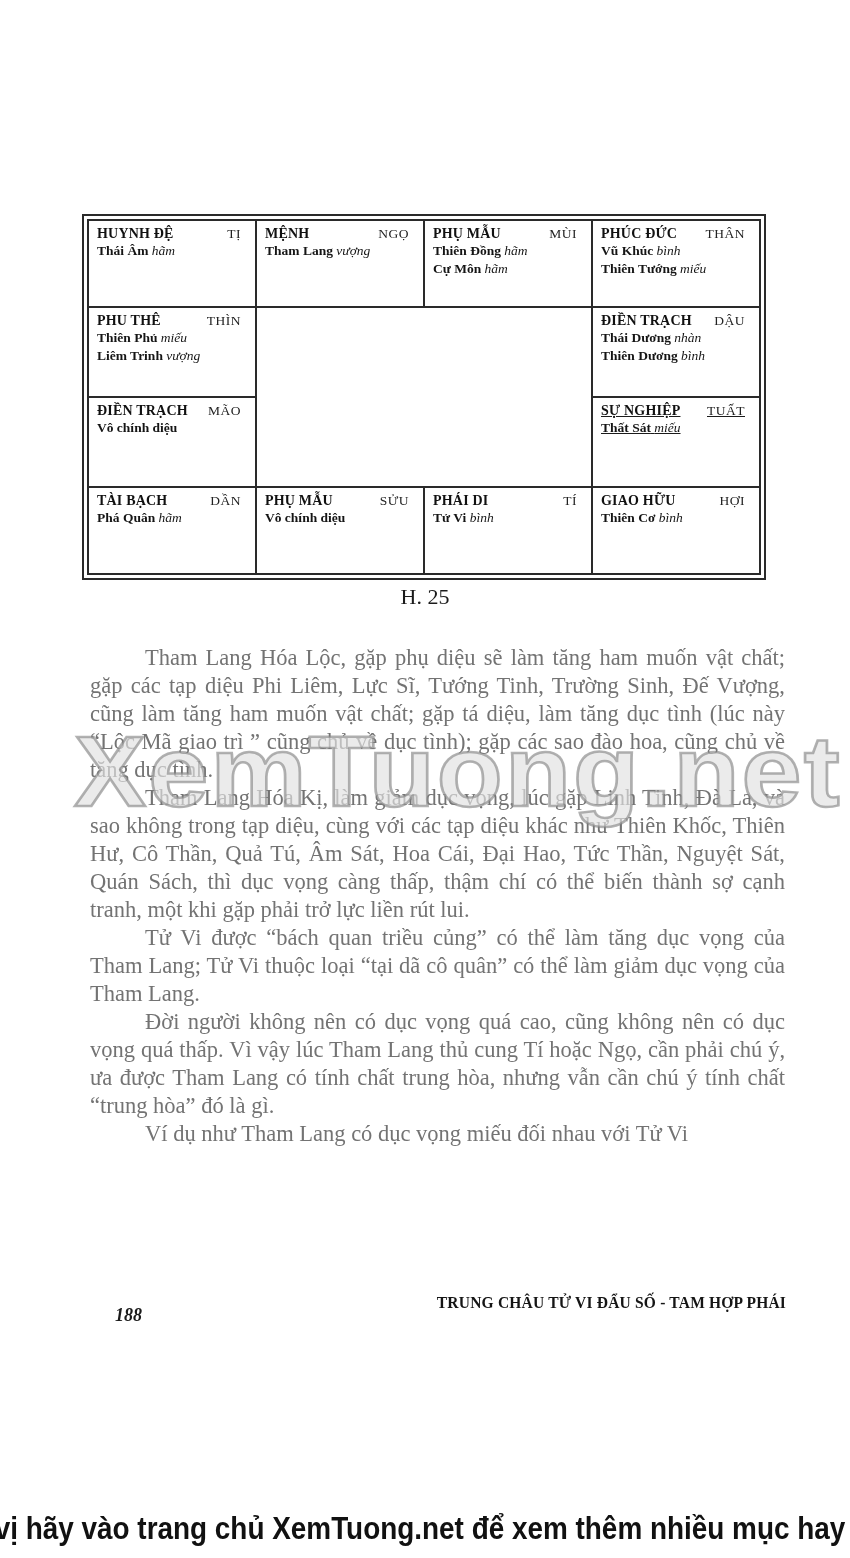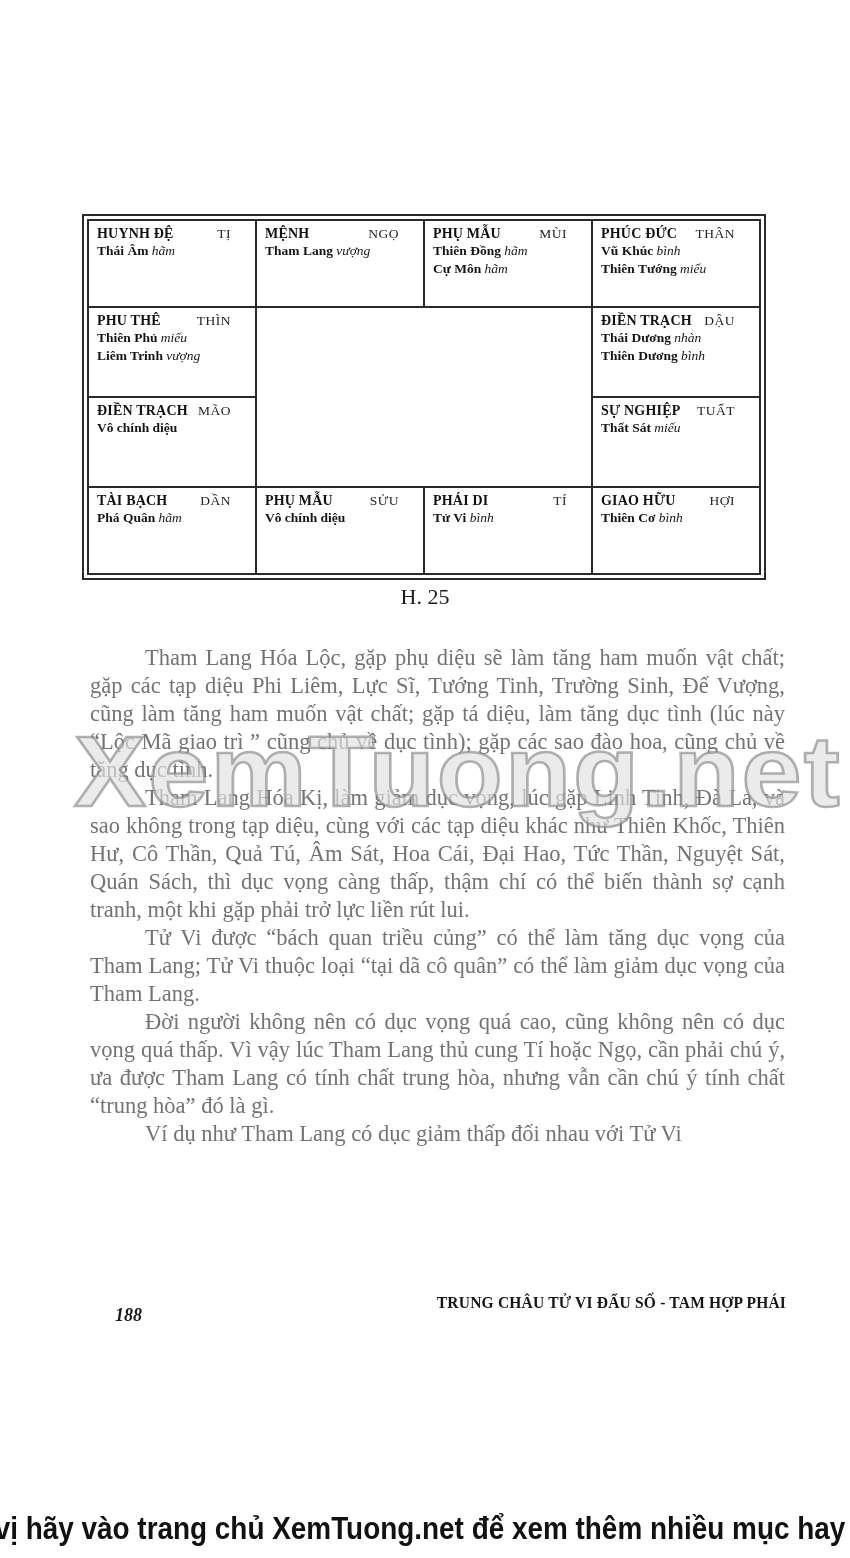--- a/index.html
+++ b/index.html
@@ -18,25 +18,25 @@
     border:2px solid #2a2a2a; padding:3px; background:#fff;
   }
   .grid {
     display:grid;
     grid-template-columns:repeat(4, 1fr);
     grid-template-rows:85px 88px 88px 85px;
     gap:2px;
     background:#2a2a2a;
     border:2px solid #2a2a2a;
   }
-  .cell { background:#fff; padding:5px 24px 4px 8px; overflow:hidden; }
+  .cell { background:#fff; padding:5px 14px 4px 8px; overflow:hidden; }
   .mid  { grid-column:2/4; grid-row:2/4; background:#fff; }
   .r2c4 { grid-column:4; grid-row:2; }
   .r3c1 { grid-column:1; grid-row:3; }
-  .r3c4 { grid-column:4; grid-row:3; }
+  .r3c4 { grid-column:4; grid-row:3;text-decoration:underline; }
   .cellhead { display:flex; justify-content:space-between; align-items:baseline; }
   .palace {
     font-family:"Liberation Serif", serif;
     font-weight:bold; font-size:14px; letter-spacing:.2px; color:#111;
   }
   .branch { font-size:13.5px; color:#222; letter-spacing:.5px; }
   .starline { font-size:13.5px; line-height:18px; color:#151515; }
   .star { font-weight:bold; }
   .status { font-style:italic; font-weight:normal; }
 
@@ -201,21 +201,21 @@
   </div>
 </div>
 
 <div class="caption">H. 25</div>
 
 <div class="bodytext">
   <p>Tham Lang Hóa Lộc, gặp phụ diệu sẽ làm tăng ham muốn vật chất; gặp các tạp diệu Phi Liêm, Lực Sĩ, Tướng Tinh, Trường Sinh, Đế Vượng, cũng làm tăng ham muốn vật chất; gặp tá diệu, làm tăng dục tình (lúc này “Lộc Mã giao trì ” cũng chủ về dục tình); gặp các sao đào hoa, cũng chủ về tăng dục tình.</p>
   <p>Tham Lang Hóa Kị, làm giảm dục vọng, lúc gặp Linh Tinh, Đà La, và sao không trong tạp diệu, cùng với các tạp diệu khác như Thiên Khốc, Thiên Hư, Cô Thần, Quả Tú, Âm Sát, Hoa Cái, Đại Hao, Tức Thần, Nguyệt Sát, Quán Sách, thì dục vọng càng thấp, thậm chí có thể biến thành sợ cạnh tranh, một khi gặp phải trở lực liền rút lui.</p>
   <p>Tử Vi được “bách quan triều củng” có thể làm tăng dục vọng của Tham Lang; Tử Vi thuộc loại “tại dã cô quân” có thể làm giảm dục vọng của Tham Lang.</p>
   <p>Đời người không nên có dục vọng quá cao, cũng không nên có dục vọng quá thấp. Vì vậy lúc Tham Lang thủ cung Tí hoặc Ngọ, cần phải chú ý, ưa được Tham Lang có tính chất trung hòa, nhưng vẫn cần chú ý tính chất “trung hòa” đó là gì.</p>
-  <p>Ví dụ như Tham Lang có dục giảm thấp đối nhau với Tử Vi</p>
+  <p>Ví dụ như Tham Lang có dục vọng miếu đối nhau với Tử Vi</p>
 </div>
 
 <div class="watermark">XemTuong.net</div>
 
 <div class="pageno">188</div>
 <div class="runfoot">TRUNG CHÂU TỬ VI ĐẨU SỐ - TAM HỢP PHÁI</div>
 
 <div class="banner">
   <span>Qúy vị hãy vào trang chủ XemTuong.net để xem thêm nhiều mục hay khác</span>
 </div>

